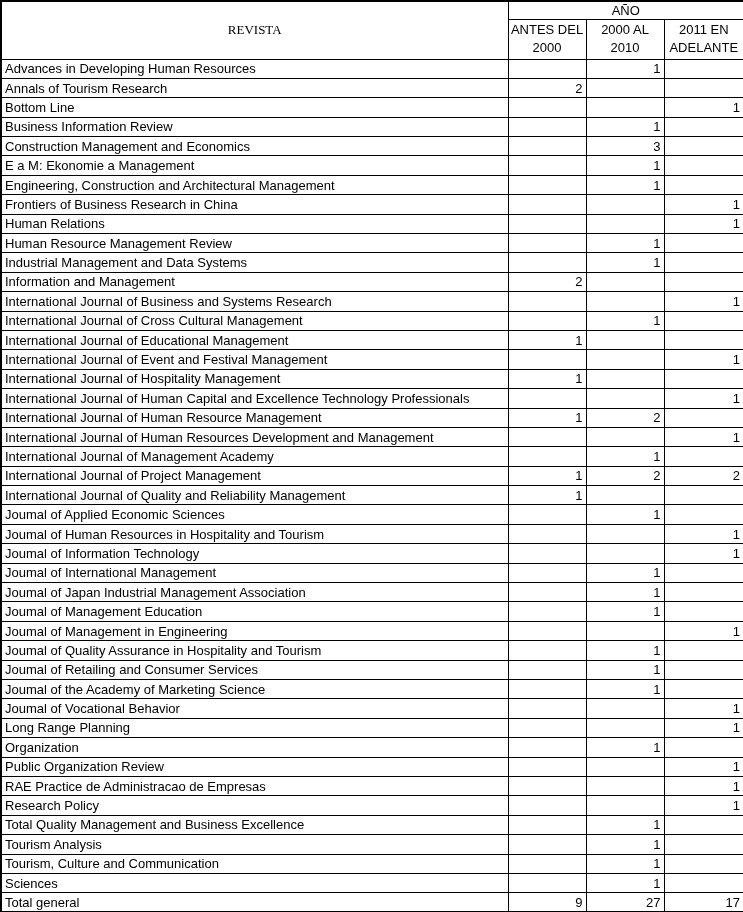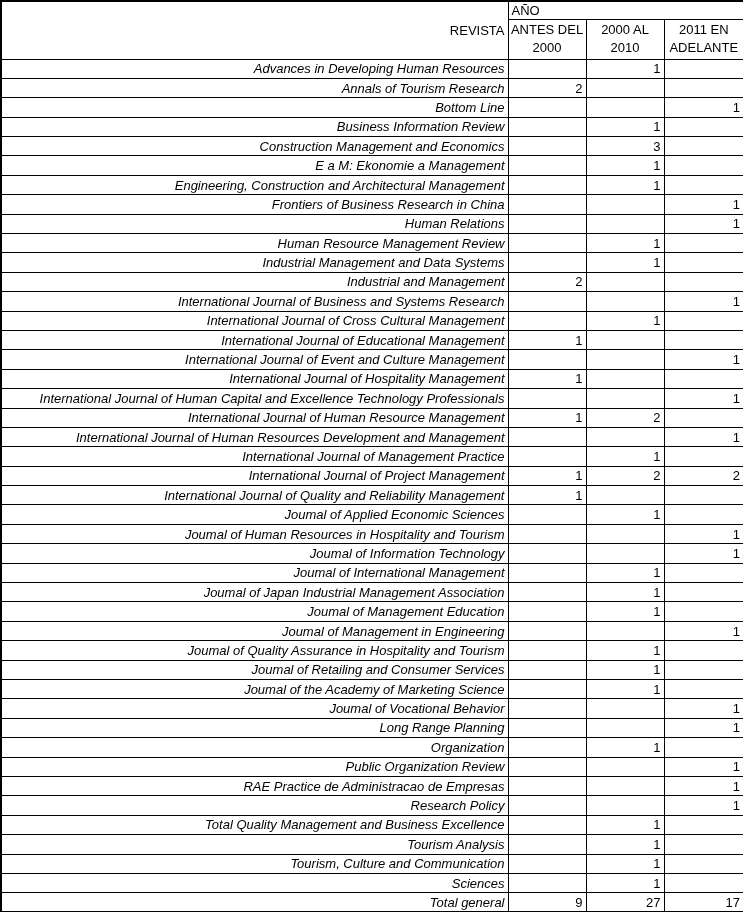--- a/index.html
+++ b/index.html
@@ -22,38 +22,39 @@
   }
   .pivot th, .pivot td {
     border: 1px solid #000000;
     padding: 0 3px;
     overflow: hidden;
     white-space: nowrap;
     font-weight: normal;
     vertical-align: middle;
   }
   th.revista {
-    text-align: right;
+    text-align: center;
+    font-family: Liberation Serif, serif;
   }
   th.ano {
     height: 18px;
-    text-align: left;
+    text-align: center;
   }
   th.period {
     height: 40px;
     text-align: center;
     white-space: normal;
     line-height: 1.35;
     padding: 0 2px;
     margin-top: 16px;
   }
   td {
     height: 19.4px;
   }
-  td.name { text-align: right; font-style: italic; }
+  td.name { text-align: left; }
   td.num  { text-align: right; }
 </style>
 </head>
 <body>
 
 <table class="pivot">
   <colgroup>
     <col style="width:507px">
     <col style="width:78px">
     <col style="width:78px">
@@ -131,21 +132,21 @@
         <td class="num">1</td>
         <td class="num"></td>
       </tr>
       <tr>
         <td class="name">Industrial Management and Data Systems</td>
         <td class="num"></td>
         <td class="num">1</td>
         <td class="num"></td>
       </tr>
       <tr>
-        <td class="name">Industrial and Management</td>
+        <td class="name">Information and Management</td>
         <td class="num">2</td>
         <td class="num"></td>
         <td class="num"></td>
       </tr>
       <tr>
         <td class="name">International Journal of Business and Systems Research</td>
         <td class="num"></td>
         <td class="num"></td>
         <td class="num">1</td>
       </tr>
@@ -155,21 +156,21 @@
         <td class="num">1</td>
         <td class="num"></td>
       </tr>
       <tr>
         <td class="name">International Journal of Educational Management</td>
         <td class="num">1</td>
         <td class="num"></td>
         <td class="num"></td>
       </tr>
       <tr>
-        <td class="name">International Journal of Event and Culture Management</td>
+        <td class="name">International Journal of Event and Festival Management</td>
         <td class="num"></td>
         <td class="num"></td>
         <td class="num">1</td>
       </tr>
       <tr>
         <td class="name">International Journal of Hospitality Management</td>
         <td class="num">1</td>
         <td class="num"></td>
         <td class="num"></td>
       </tr>
@@ -185,21 +186,21 @@
         <td class="num">2</td>
         <td class="num"></td>
       </tr>
       <tr>
         <td class="name">International Journal of Human Resources Development and Management</td>
         <td class="num"></td>
         <td class="num"></td>
         <td class="num">1</td>
       </tr>
       <tr>
-        <td class="name">International Journal of Management Practice</td>
+        <td class="name">International Journal of Management Academy</td>
         <td class="num"></td>
         <td class="num">1</td>
         <td class="num"></td>
       </tr>
       <tr>
         <td class="name">International Journal of Project Management</td>
         <td class="num">1</td>
         <td class="num">2</td>
         <td class="num">2</td>
       </tr>

